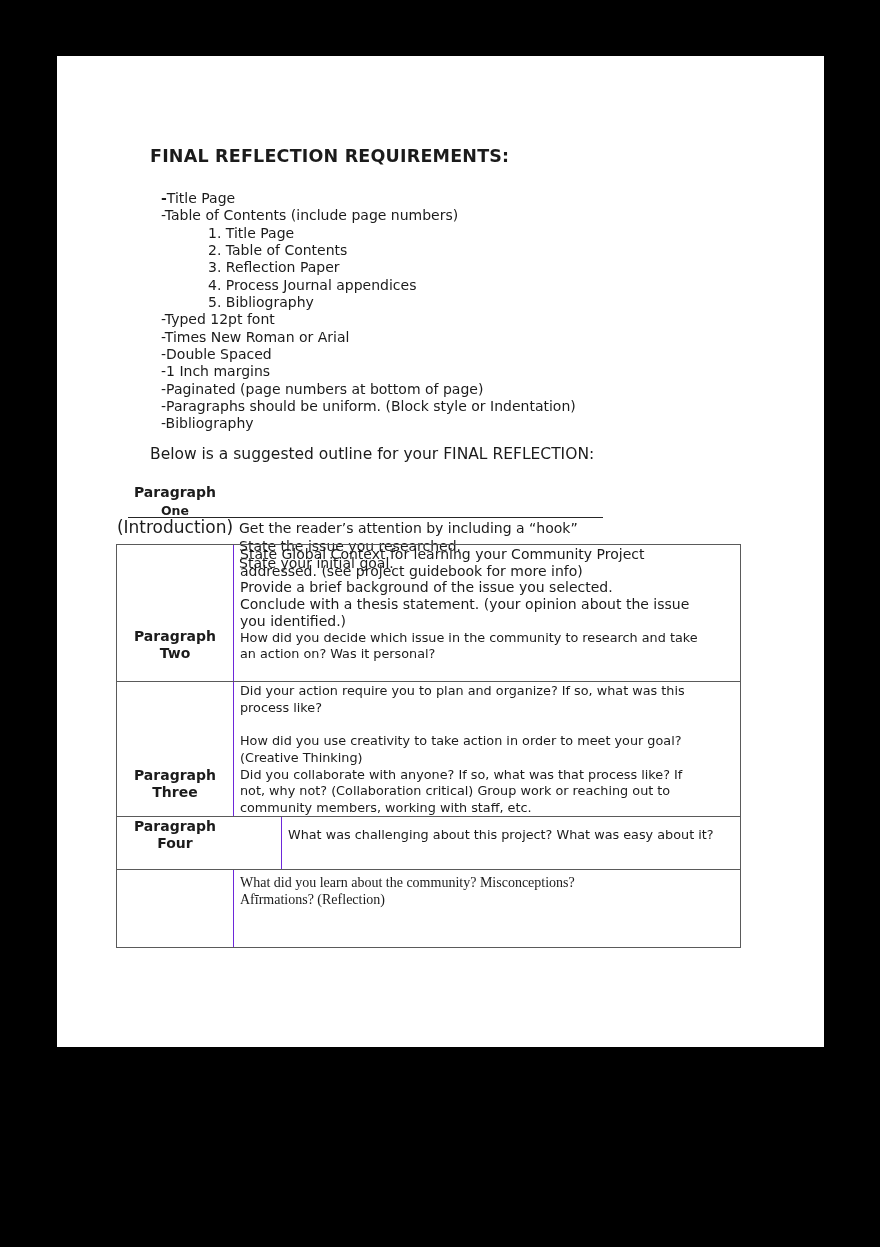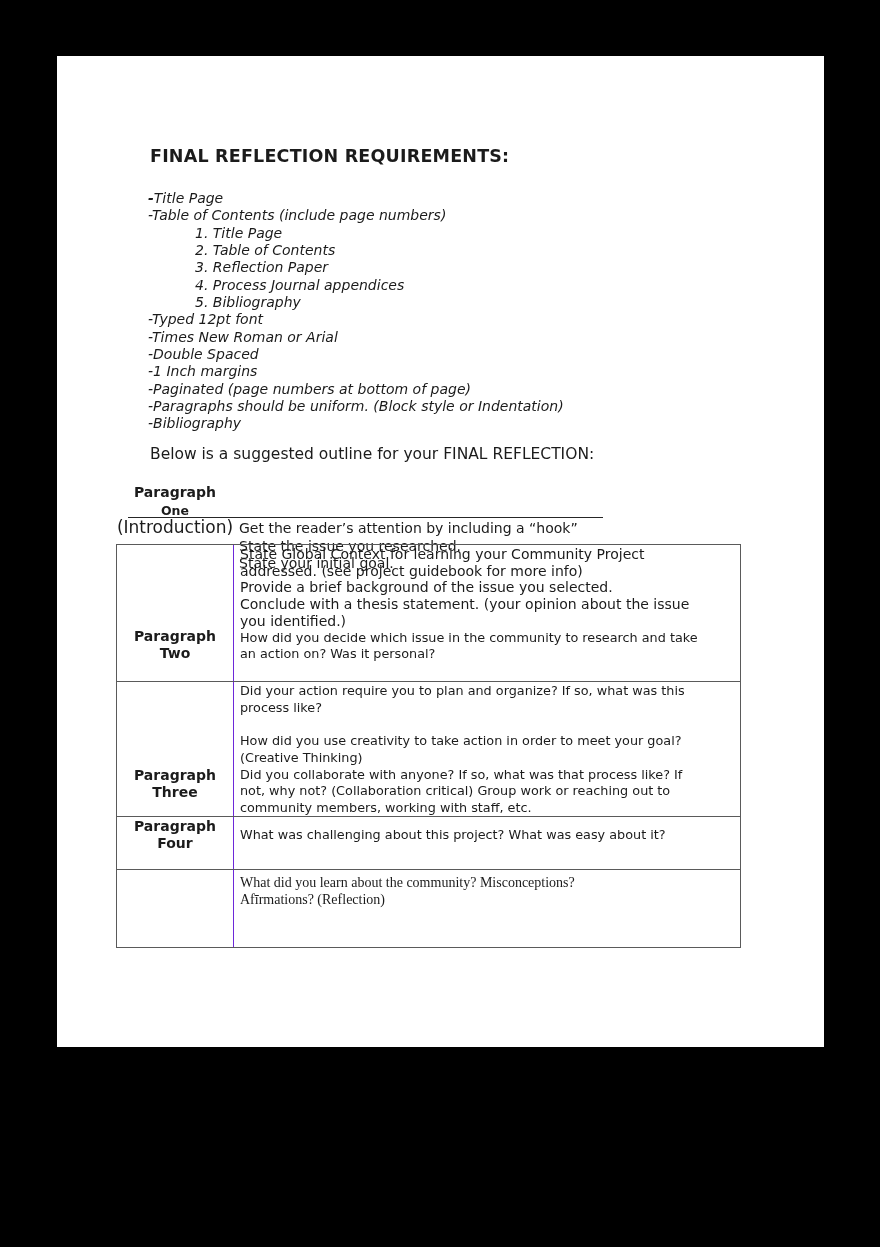--- a/index.html
+++ b/index.html
@@ -2,21 +2,21 @@
 <html><head>
 <meta charset="utf-8">
 <style>
   html,body{margin:0;padding:0;background:#000;}
   .canvas{position:relative;width:880px;height:1247px;background:#000;overflow:hidden;
           font-family:"DejaVu Sans","Liberation Sans",sans-serif;}
   .doc-page{position:absolute;left:57px;top:56px;width:767px;height:991px;background:#ffffff;
             color:#1b1b1b;}
   .title{position:absolute;left:93px;top:90px;margin:0;font-size:17.5px;font-weight:bold;
          letter-spacing:.2px;line-height:20px;white-space:nowrap;}
-  .req-list{position:absolute;left:91px;top:134px;font-size:14px;line-height:17.35px;font-style:italic;}
+  .req-list{position:absolute;left:104px;top:134px;font-size:14px;line-height:17.35px;}
   .req-item{white-space:nowrap;}
   .req-item.indent{padding-left:47px;}
   .bold-dash{font-weight:bold;}
   .outline-intro{position:absolute;left:93px;top:389px;font-size:15.5px;line-height:18px;white-space:nowrap;}
   .outline-header{position:absolute;left:0;top:428px;width:700px;}
   .oh-row{display:flex;height:17.5px;line-height:17.5px;font-size:14px;}
   .oh-left{width:120px;margin-left:58px;text-align:center;white-space:nowrap;}
   .oh-left.b{font-weight:bold;}
   .oh-left.sm{font-size:17px;}
   .oh-left.b.sm{font-size:12.5px;font-weight:bold;}
@@ -33,21 +33,21 @@
   .t-row.r3{height:79px;}
   .t-label{width:116px;text-align:center;font-weight:bold;font-size:14px;line-height:16.7px;
            box-sizing:border-box;flex-shrink:0;}
   .r0 .t-label{padding-top:83px;}
   .r1 .t-label{padding-top:85px;}
   .r2 .t-label{padding-top:1px;}
   .t-content{flex:1;border-left:1px solid #6d28d9;padding-left:6px;font-size:14px;
              line-height:16.7px;box-sizing:border-box;}
   .r0 .t-content{padding-top:1px;}
   .r1 .t-content{padding-top:1px;}
-  .r2 .t-content{padding-top:10px;}
+  .r2 .t-content{padding-top:10px;margin-left:48px;}
   .r3 .t-content{padding-top:5px;font-family:Liberation Serif, serif;}
   .cell-line{white-space:nowrap;}
   .cell-line.sm{font-size:12.8px;}
   .cell-spacer{height:16.7px;}
   .label-line{white-space:nowrap;}
 </style>
 </head>
 <body>
 
 <div class="canvas">

